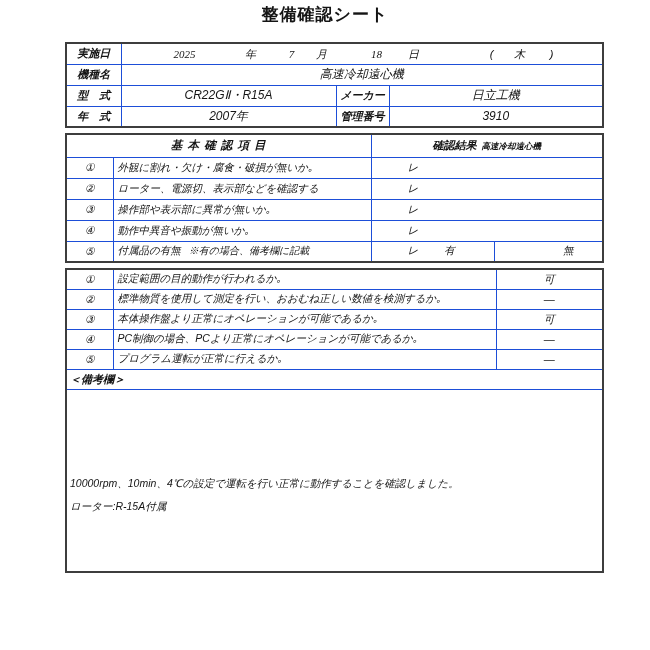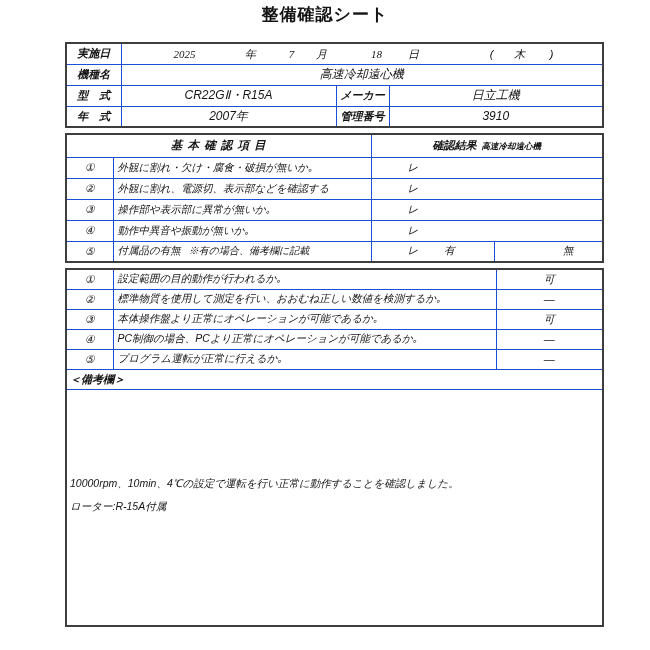--- a/index.html
+++ b/index.html
@@ -18,21 +18,21 @@
     position:absolute; left:65px; width:537px;
     border:2px solid #3d3d3d;
   }
   td {
     border:1px solid #1d4ed8; padding:0; vertical-align:middle;
     overflow:hidden; white-space:nowrap;font-style:italic;
   }
   tr.h21 > td { height:21px; }
   tr.h23 > td { height:23px; }
   tr.h20 > td { height:20px; }
-  tr.h183 > td { height:237px; }
+  tr.h183 > td { height:183px; }
 
   .t1 { top:42px; }
   .t2 { top:133px; }
   .t3 { top:268px; }
 
   .lbl { font-weight:bold; text-align:center; font-size:11px; }
   .val { text-align:center; font-size:12px; }
   .serif { font-family:"Liberation Serif", serif; }
 
   .date-cell { position:relative; font-size:11px;margin-top:20px; }
@@ -119,21 +119,21 @@
       <span>確認結果</span><span class="small-note">高速冷却遠心機</span>
     </td>
   </tr>
   <tr class="h21">
     <td class="num">①</td>
     <td class="item">外観に割れ・欠け・腐食・破損が無いか｡</td>
     <td class="chk" colspan="2">レ</td>
   </tr>
   <tr class="h21">
     <td class="num">②</td>
-    <td class="item">外観に割れ、電源切、表示部などを確認する</td>
+    <td class="item">ローター、電源切、表示部などを確認する</td>
     <td class="chk" colspan="2">レ</td>
   </tr>
   <tr class="h21">
     <td class="num">③</td>
     <td class="item">操作部や表示部に異常が無いか｡</td>
     <td class="chk" colspan="2">レ</td>
   </tr>
   <tr class="h21">
     <td class="num">④</td>
     <td class="item">動作中異音や振動が無いか｡</td>

